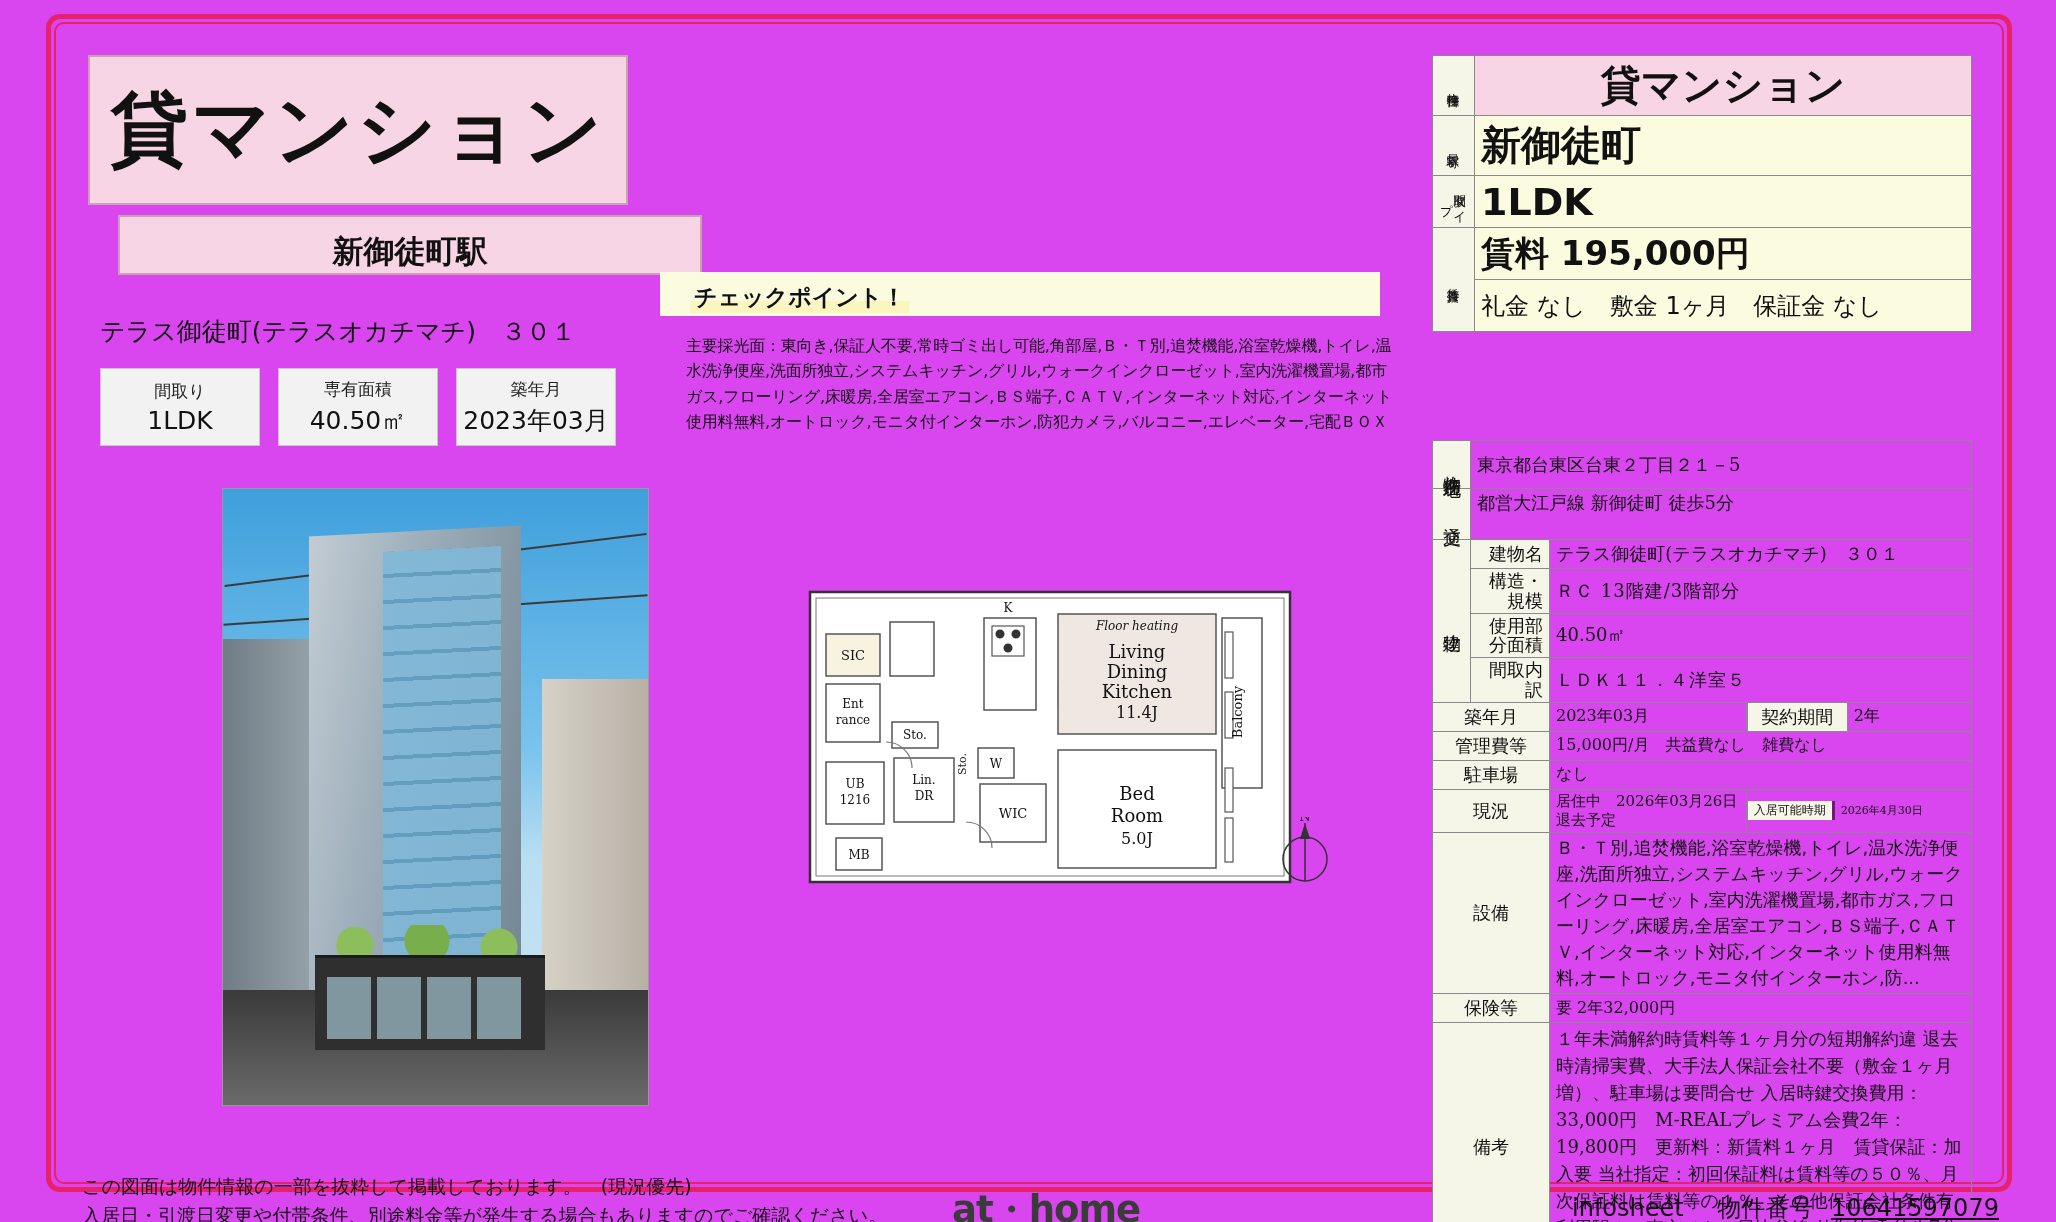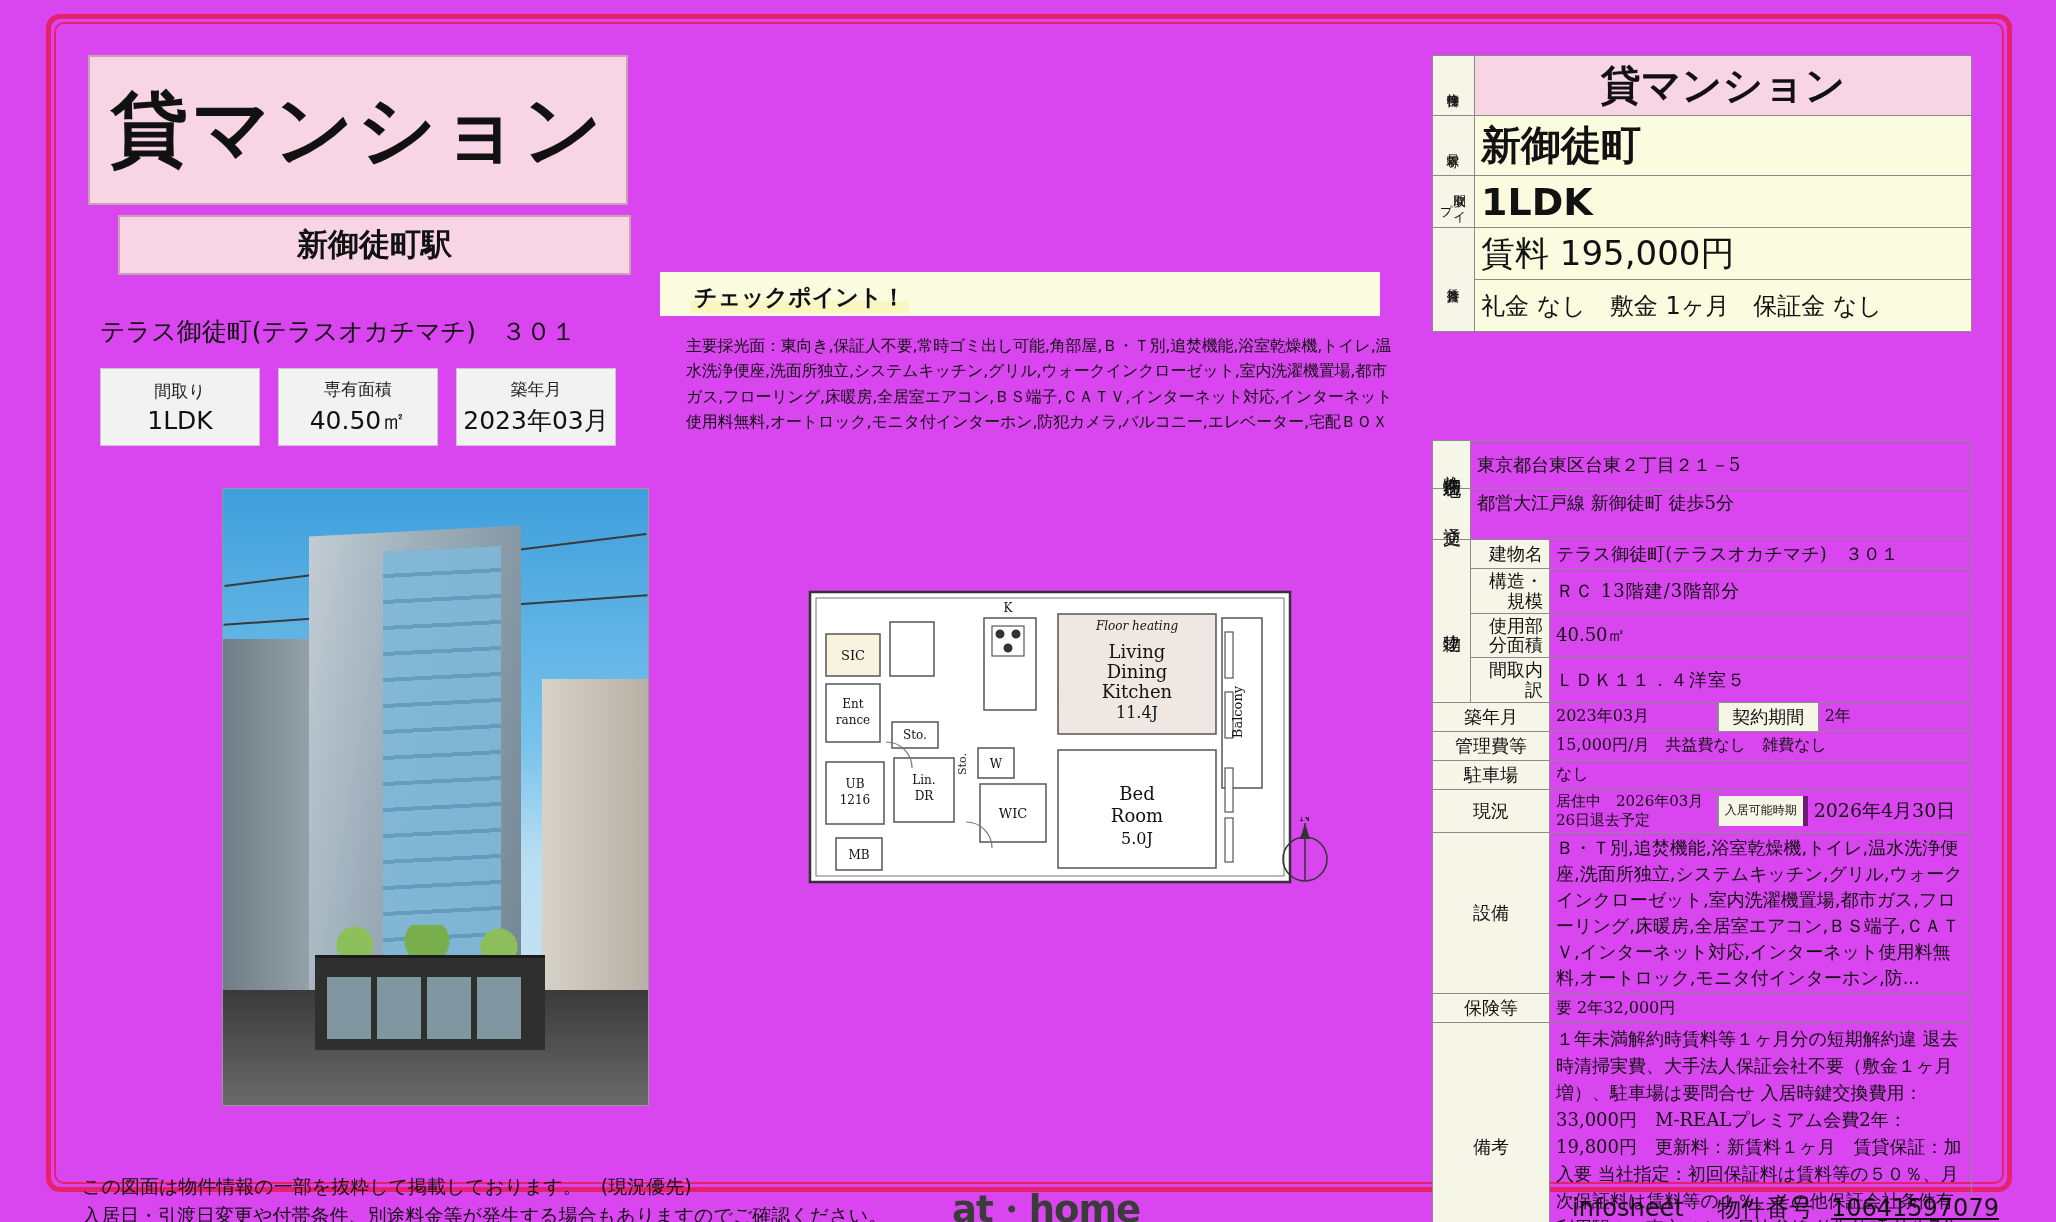--- a/index.html
+++ b/index.html
@@ -44,24 +44,24 @@
   .title-box span {
     font-size: 78px;
     font-weight: bold;
     letter-spacing: 3px;
     color: #111;
     font-family: "DejaVu Sans", sans-serif;
   }
   .station-box {
     position: absolute;
     left: 118px; top: 215px;
-    width: 513px; height: 60px;
+    width: 584px; height: 60px;
     background: #f7d5e4;
     border: 2px solid #c9a0b4;
-    display: flex; align-items: center; justify-content: center;
+    display: flex; align-items: flex-end; justify-content: center;
   }
   .station-box span {
     font-size: 31px; font-weight: bold; color: #111;
     font-family: "DejaVu Sans", sans-serif;
   }
   .bldg-name {
     position: absolute;
     left: 100px; top: 315px;
     width: 540px;
     font-size: 25px;
@@ -188,21 +188,21 @@
     padding: 4px 2px;
   }
 
   
   #sum { top: 55px; }
   #sum td { height: 52px; }
   .sum-pink { background: #f7d5e4; text-align:center; font-size: 40px; font-weight: bold; }
   .sum-cream { background: #fbfbe0; }
   .sum-cream.big { font-size: 40px; font-weight: bold; }
   .sum-cream.mid { font-size: 38px; font-weight: bold; }
-  .sum-cream.rent { font-size: 34px; font-weight: normal; }
+  .sum-cream.rent { font-size: 34px; font-weight: bold; }
   .sum-cream.small { font-size: 24px; }
 
   
   #det { top: 440px; }
   #det td { font-size: 18px; }
   .det-addr { height: 48px; font-size: 21px; font-family: "DejaVu Serif", serif; }
   .det-line { height: 42px; font-size: 19px; font-family: "DejaVu Serif", serif; }
   .det-sub { background: #f6f6e8; font-size: 13.5px; text-align:right; width: 79px; line-height:1.1; }
   .det-v { font-size: 18px; font-family: "DejaVu Serif", serif; }
   .det-v.big { font-size: 21px; letter-spacing: 1px; }
@@ -437,21 +437,21 @@
       <td colspan="2" class="det-v" style="font-size:16px">なし</td>
     </tr>
     <tr>
       <td colspan="2" class="small-lbl">現況</td>
       <td class="det-v" style="font-size:15px">居住中　2026年03月26日退去予定</td>
       <td style="padding:0">
         <table style="width:100%; border-collapse:collapse">
           <tbody>
                 <tr>
             <td class="small-lbl" style="border:none; border-left:1px solid #8a8a8a; width:74px; font-size:12px; line-height:1.05">入居可能時期</td>
-            <td class="det-v" style="border:none; border-left:5px solid #701a75; font-size:19px">2026年4月30日</td>
+            <td class="det-v" style="border:none; border-left:3px solid #701a75; font-size:11px">2026年4月30日</td>
           </tr>
         </tbody>
             </table>
       </td>
     </tr>
 
     <tr>
       <td colspan="2" class="small-lbl">設備</td>
       <td colspan="2" class="tiny" style="height:92px">Ｂ・Ｔ別,追焚機能,浴室乾燥機,トイレ,温水洗浄便座,洗面所独立,システムキッチン,グリル,ウォークインクローゼット,室内洗濯機置場,都市ガス,フローリング,床暖房,全居室エアコン,ＢＳ端子,ＣＡＴＶ,インターネット対応,インターネット使用料無料,オートロック,モニタ付インターホン,防...</td>
     </tr>

